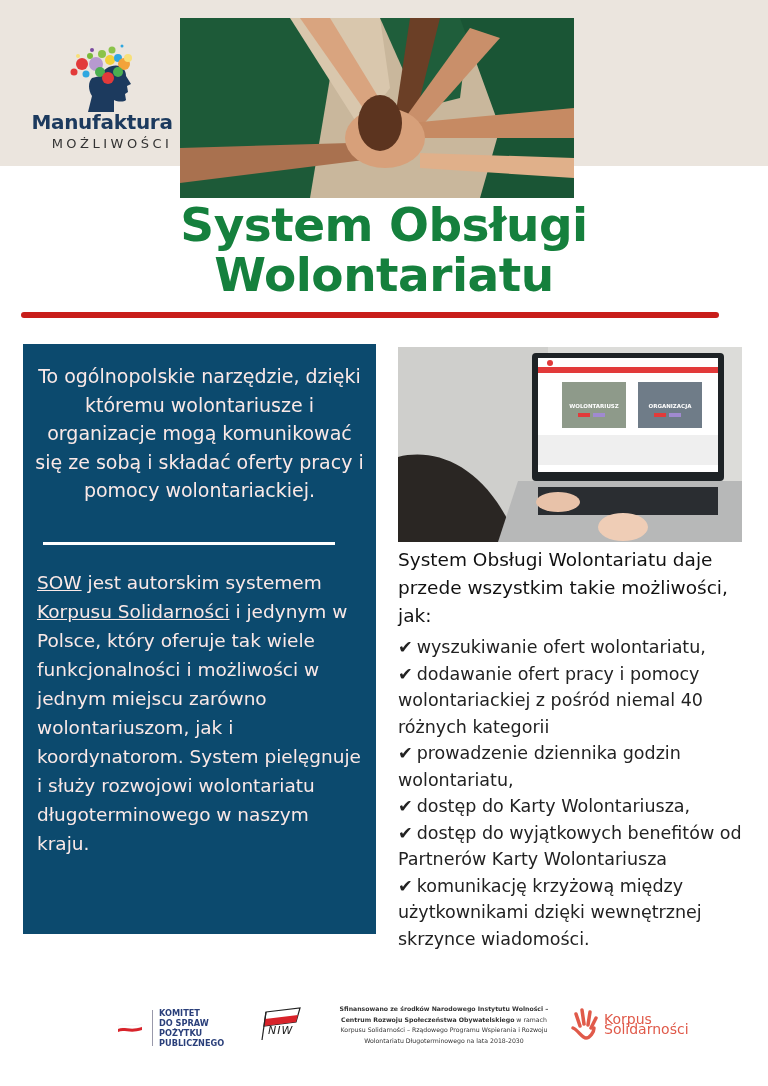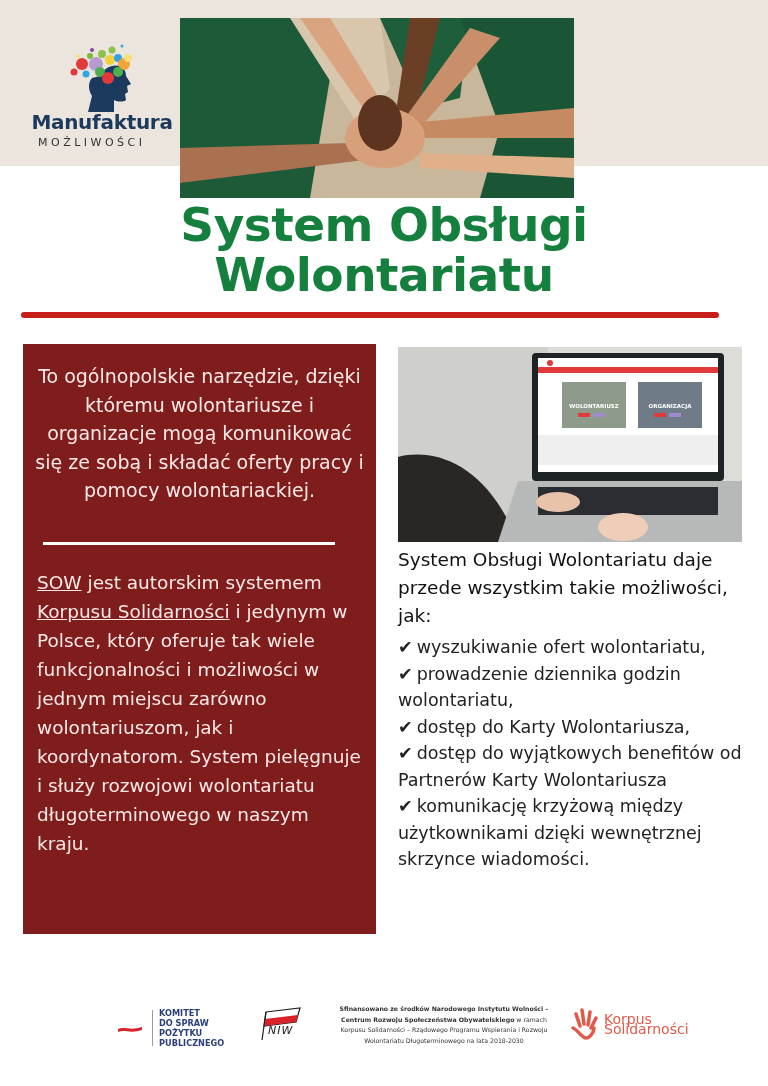--- a/index.html
+++ b/index.html
@@ -5,33 +5,33 @@
     * { box-sizing: border-box; margin: 0; padding: 0; }
     html, body { width: 768px; height: 1086px; background: #ffffff; overflow: hidden; }
     body { position: relative; font-family: "DejaVu Sans", "Liberation Sans", sans-serif; color: #1a1a1a; }
 
     .header-band { position: absolute; left: 0; top: 0; width: 768px; height: 166px; background: #ebe5de; }
 
     
     .logo { position: absolute; left: 22px; top: 30px; width: 160px; height: 125px; }
     .logo-mark { position: absolute; left: 30px; top: 4px; width: 100px; height: 78px; }
     .logo-name { position: absolute; left: 0; top: 80px; width: 160px; text-align: center; font-family: "DejaVu Sans", sans-serif; font-weight: bold; font-size: 20px; color: #1c3a5e; letter-spacing: -0.3px; }
-    .logo-sub { position: absolute; left: 16px; top: 106px; width: 160px; font-size: 11px; letter-spacing: 3.5px; color: #333; }
+    .logo-sub { position: absolute; left: 10px; top: 106px; width: 160px; text-align: center; font-size: 13px; letter-spacing: 3.5px; color: #333; }
 
     
     .hero-photo { position: absolute; left: 180px; top: 18px; width: 394px; height: 180px; overflow: hidden; background: #1f5a3a; }
     .hero-photo svg { width: 100%; height: 100%; display: block; }
 
     
     .title { position: absolute; left: 0; top: 200px; width: 768px; text-align: center; font-family: "DejaVu Sans", sans-serif; font-weight: bold; font-size: 47px; line-height: 50px; color: #15803d; letter-spacing: -0.5px; }
     .title-line2 { display: block; }
     .title-underline { position: absolute; left: 21px; top: 312px; width: 698px; height: 6px; background: #c81e1a; border-radius: 3px; }
 
     
-    .intro-box { position: absolute; left: 23px; top: 344px; width: 353px; height: 590px; background: #7f1d1d; color: #fbe9e7; }
+    .intro-box { position: absolute; left: 23px; top: 344px; width: 353px; height: 590px; background: #0c4a6e; color: #fbe9e7; }
     .intro-lead { position: absolute; left: 10px; top: 18px; width: 333px; text-align: center; font-size: 19px; line-height: 28.5px; font-weight: normal; }
     .intro-divider { position: absolute; left: 20px; top: 198px; width: 292px; height: 3px; background: #ffffff; }
     .intro-body { position: absolute; left: 14px; top: 224px; width: 330px; font-size: 18.5px; line-height: 29px; text-align: left; }
     .intro-body .u { text-decoration: underline; }
 
     
     .laptop-photo { position: absolute; left: 398px; top: 347px; width: 344px; height: 195px; overflow: hidden; background: #d9d9d6; }
     .laptop-photo svg { width: 100%; height: 100%; display: block; }
 
     
@@ -140,20 +140,21 @@
     <path d="M120 134 L344 134 L344 195 L100 195 Z" fill="#b7b8b8"></path>
     <rect x="140" y="140" width="180" height="28" fill="#2a2d31"></rect>
     <ellipse cx="160" cy="155" rx="22" ry="10" fill="#e8c2a9"></ellipse>
     <ellipse cx="225" cy="180" rx="25" ry="14" fill="#efcdb6"></ellipse>
   </svg>
 </div>
 
 <h2 class="features-heading">System Obsługi Wolontariatu daje przede wszystkim takie możliwości, jak:</h2>
 <ul class="features-list">
   <li><span class="check">✔</span><span>wyszukiwanie ofert wolontariatu,</span></li>
+  <li><span class="check">✔</span><span>dodawanie ofert pracy i pomocy wolontariackiej z pośród niemal 40 różnych kategorii</span></li>
   <li><span class="check">✔</span><span>prowadzenie dziennika godzin wolontariatu,</span></li>
   <li><span class="check">✔</span><span>dostęp do Karty Wolontariusza,</span></li>
   <li><span class="check">✔</span><span>dostęp do wyjątkowych benefitów od Partnerów Karty Wolontariusza</span></li>
   <li><span class="check">✔</span><span>komunikację krzyżową między użytkownikami dzięki wewnętrznej skrzynce wiadomości.</span></li>
 </ul>
 
 <footer class="footer">
   <div class="kdspp">
     <svg class="kdspp-flag" viewBox="0 0 24 10">
       <path d="M0 4 C6 1 12 6 24 2 L24 5 C12 9 6 4 0 7 Z" fill="#ffffff" stroke="#ddd" stroke-width="0.3"></path>

